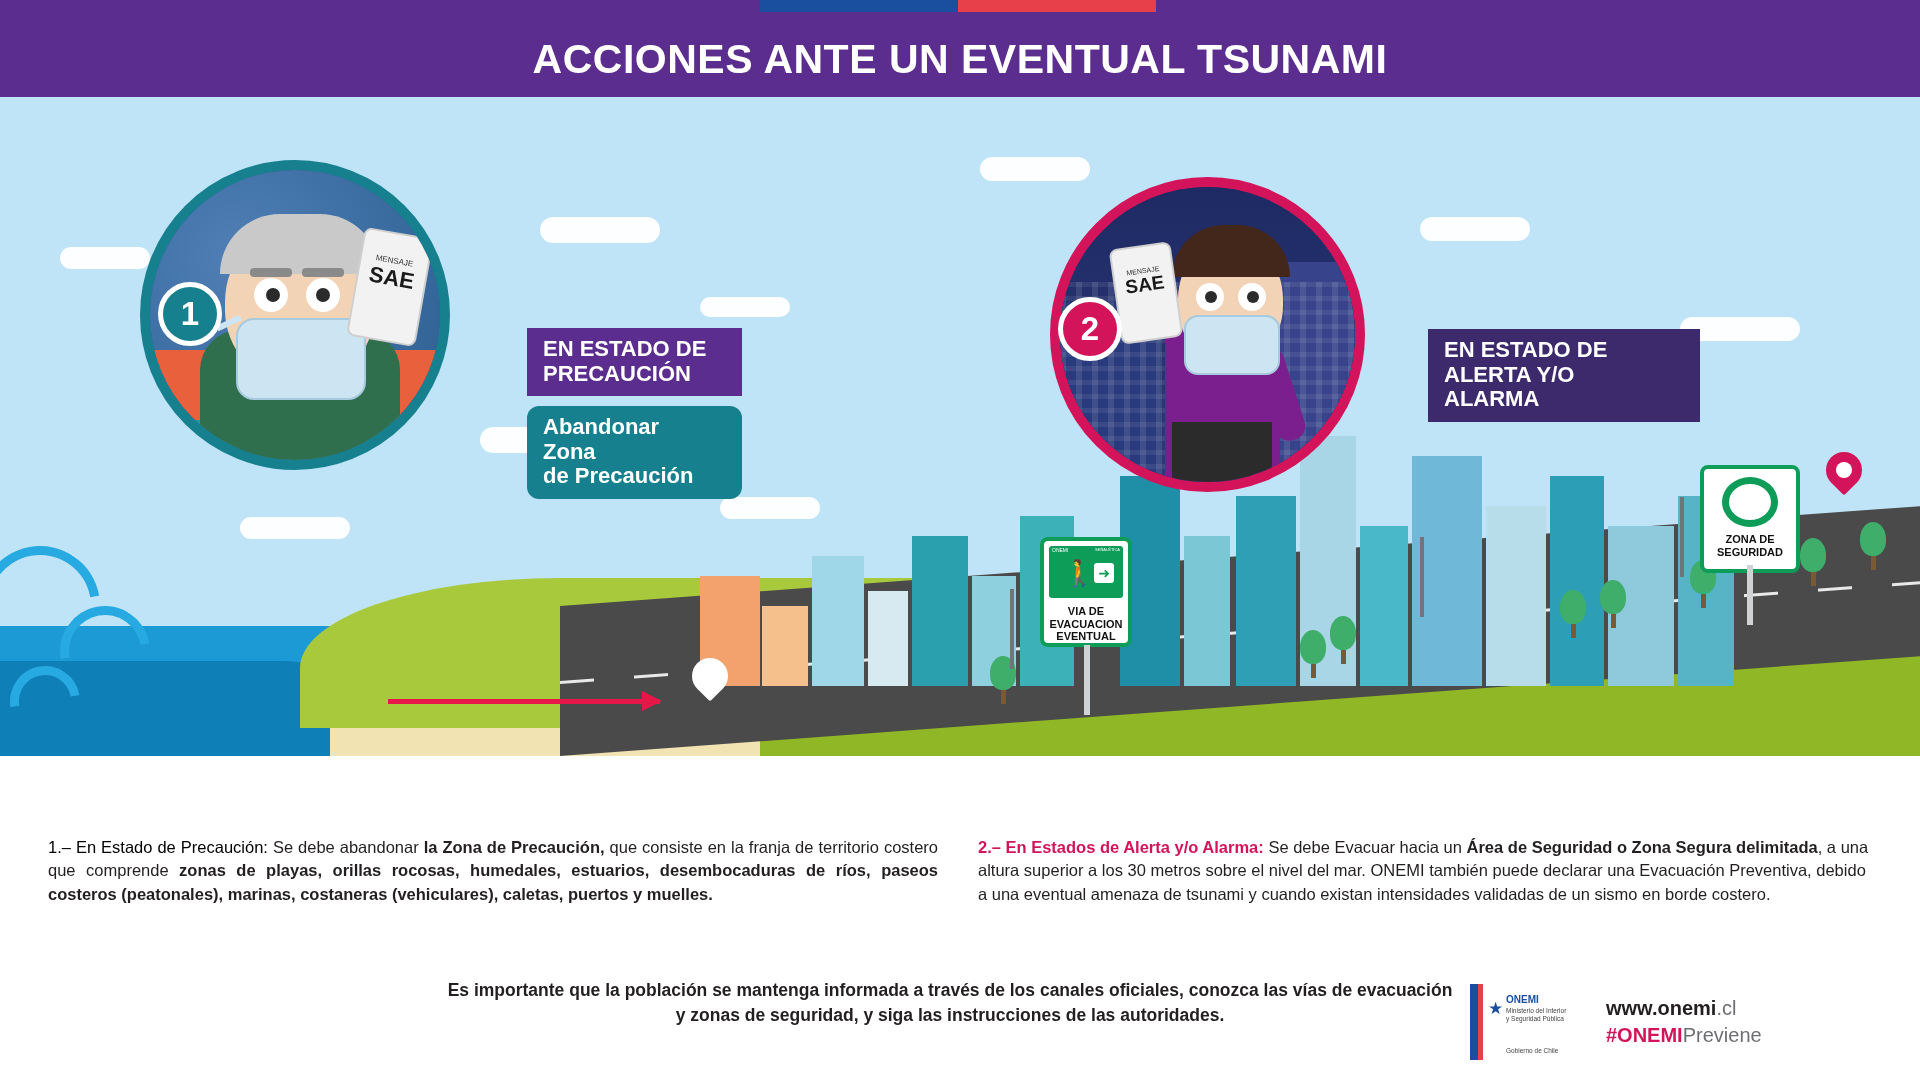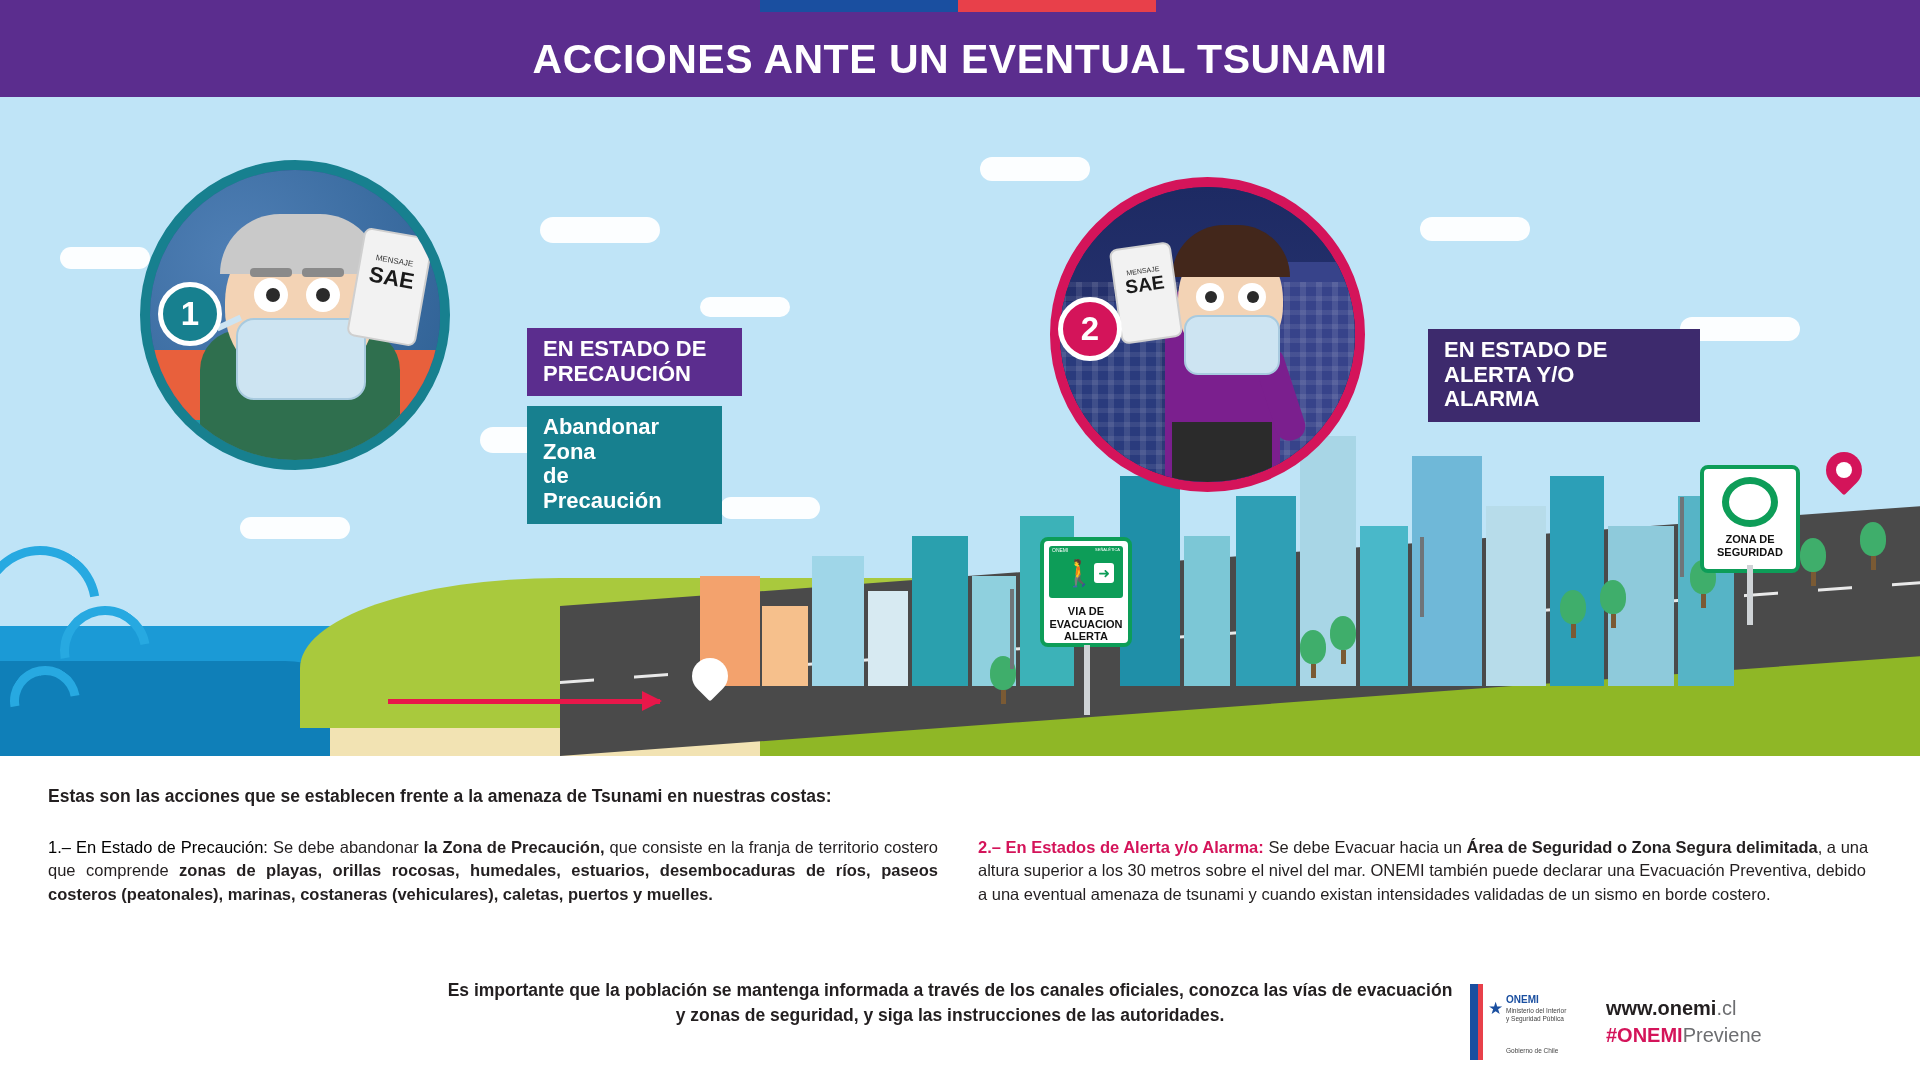--- a/index.html
+++ b/index.html
@@ -262,21 +262,21 @@
   <div class="sign-green" style="left:1040px;top:440px;width:92px;height:110px;">
     <div class="sign-inner">
       <span style="position:absolute;left:3px;top:1px;font-size:5px;color:#fff;">ONEMI</span>
       <span style="position:absolute;right:3px;top:1px;font-size:4px;color:#fff;">SEÑALÉTICA</span>
       <span style="position:absolute;left:14px;top:14px;color:#fff;font-size:26px;line-height:26px;">🚶</span>
       <span style="position:absolute;right:9px;top:17px;background:#fff;color:#0d9d58;font-size:14px;width:20px;height:20px;border-radius:3px;display:flex;align-items:center;justify-content:center;">➜</span>
     </div>
     <div class="sign-text">
       <div>VIA DE</div>
       <div>EVACUACION</div>
-      <div>ALERTA</div>
+      <div>EVENTUAL</div>
     </div>
   </div>
   <div style="position:absolute;left:1084px;top:548px;width:6px;height:70px;background:#cfd3d6;"></div>
 
   <div class="sign-green" style="left:1700px;top:362px;width:100px;height:108px;margin-top:6px;">
     <div style="margin:8px auto 4px;width:56px;height:50px;border:7px solid #0d9d58;border-radius:50%;"></div>
     <div class="sign-text">
       <div>ZONA DE</div>
       <div>SEGURIDAD</div>
     </div>
@@ -307,21 +307,21 @@
       <div style="font-size:8px;text-align:center;margin-top:22px;color:#333;">MENSAJE</div>
       <div style="font-size:22px;font-weight:bold;text-align:center;color:#1a1a1a;">SAE</div>
     </div>
   </div>
   <div class="badge badge-1">1</div>
 
   <div class="ribbon rb-purple" style="left:527px;top:231px;width:215px;">
     <div>EN ESTADO DE</div>
     <div>PRECAUCIÓN</div>
   </div>
-  <div class="ribbon rb-teal" style="left:527px;top:309px;width:195px;">
+  <div class="ribbon rb-teal" style="left:527px;top:309px;width:215px;border-radius:12px;">
     <div>Abandonar Zona</div>
     <div>de Precaución</div>
   </div>
 
   <div class="circle-shot circle-2">
     <div style="position:absolute;inset:0;background:linear-gradient(#1d2a63,#2f3a7a);"></div>
     <div style="position:absolute;left:0;bottom:0;width:100px;height:180px;background:#2a3b7d;"></div>
     <div style="position:absolute;right:0;bottom:0;width:120px;height:220px;background:#37438a;"></div>
     <div style="position:absolute;left:0;bottom:0;width:315px;height:200px;background:repeating-linear-gradient(to right, rgba(255,255,255,.10) 0 6px, transparent 6px 16px), repeating-linear-gradient(to bottom, rgba(255,255,255,.08) 0 5px, transparent 5px 14px);"></div>
     <div style="position:absolute;left:105px;bottom:0;width:115px;height:195px;background:#7b1f8e;border-radius:28px 28px 0 0;"></div>
@@ -342,21 +342,20 @@
   </div>
   <div class="badge badge-2">2</div>
 
   <div class="ribbon rb-dpurple" style="left:1428px;top:232px;width:272px;">
     <div>EN ESTADO DE</div>
     <div>ALERTA Y/O ALARMA</div>
   </div>
 </div>
 
 <div class="textarea">
-  <div class="intro">Estas son las acciones que se establecen frente a la amenaza de Tsunami en nuestras costas:</div>
 
   <div class="col col-left">
     <span class="h-teal">1.– En Estado de Precaución:</span><span> Se debe abandonar </span><span class="bold">la Zona de Precaución,</span><span> que consiste en la franja de territorio costero que comprende </span><span class="bold">zonas de playas, orillas rocosas, humedales, estuarios, desembocaduras de ríos, paseos costeros (peatonales), marinas, costaneras (vehiculares), caletas, puertos y muelles.</span>
   </div>
 
   <div class="col col-right">
     <span class="h-red">2.– En Estados de Alerta y/o Alarma:</span><span> Se debe Evacuar hacia un </span><span class="bold">Área de Seguridad o Zona Segura delimitada</span><span>, a una altura superior a los 30 metros sobre el nivel del mar. ONEMI también puede declarar una Evacuación Preventiva, debido a una eventual amenaza de tsunami y cuando existan intensidades validadas de un sismo en borde costero.</span>
   </div>
 
   <div class="closing">

